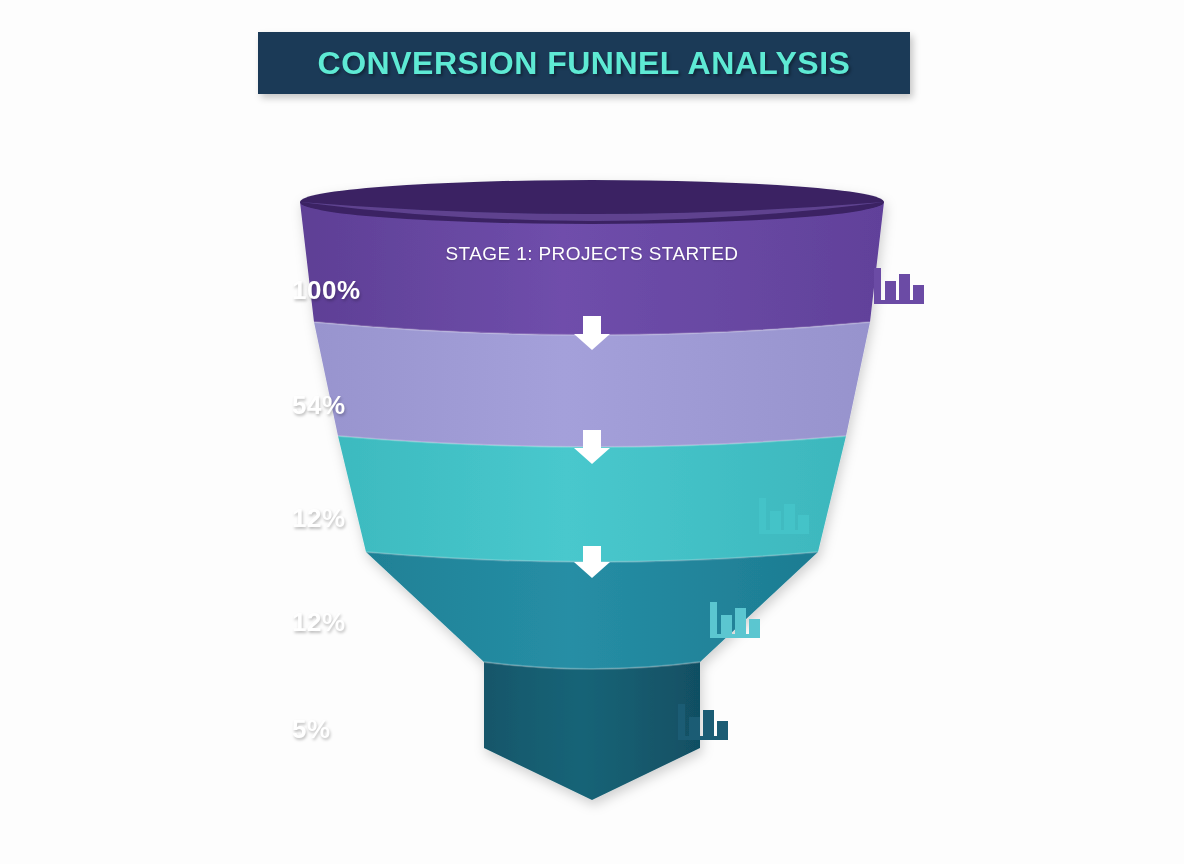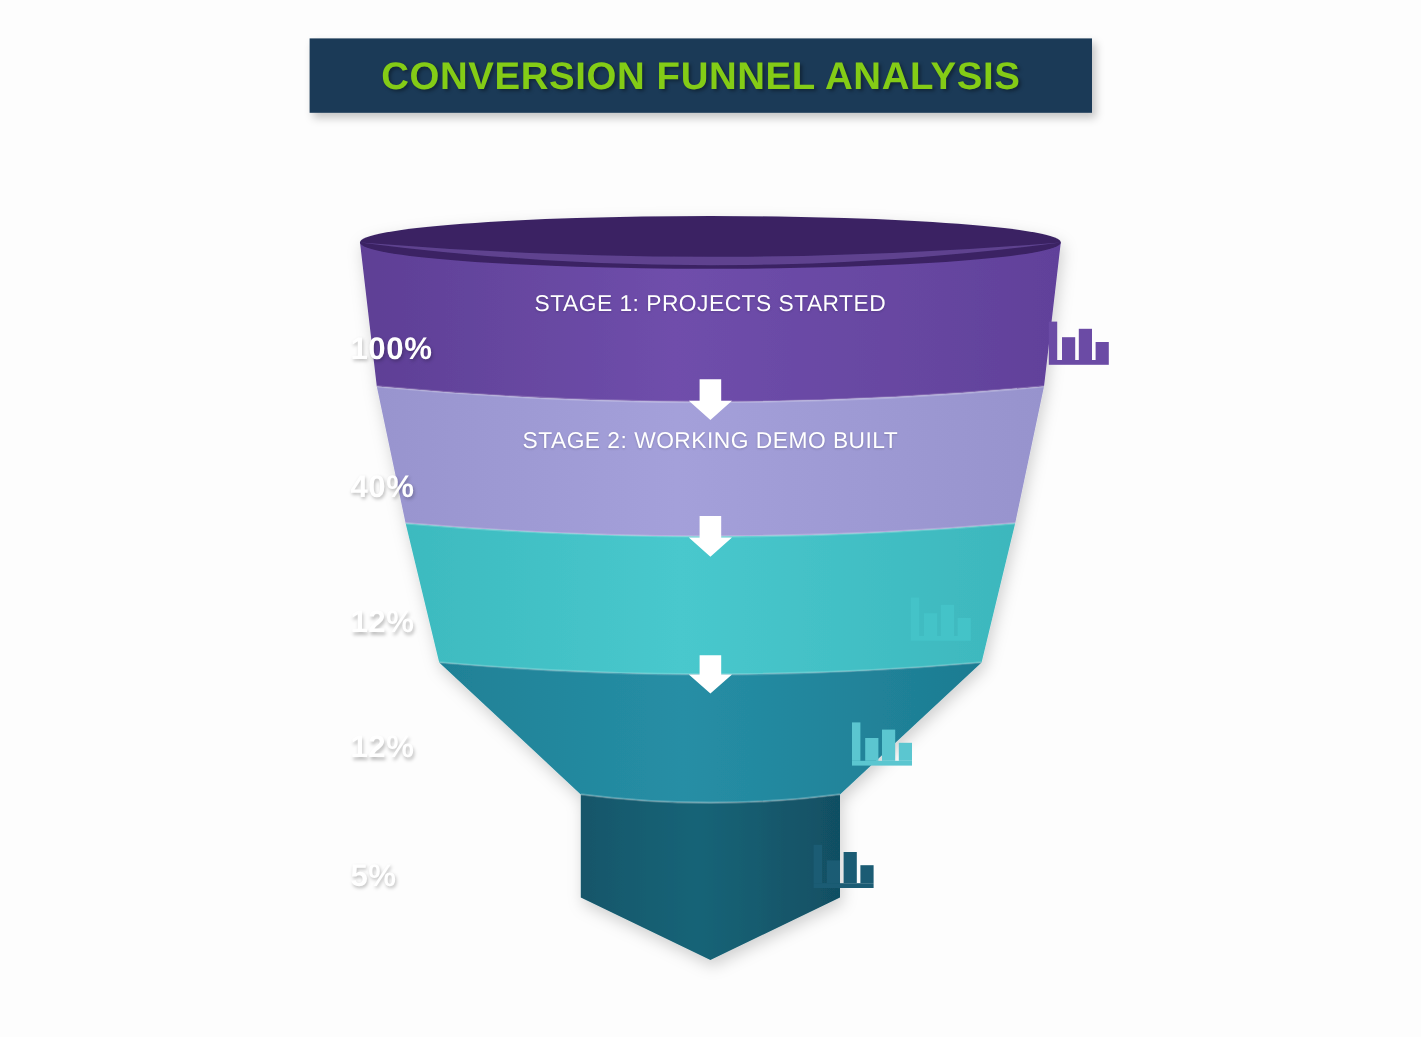--- a/index.html
+++ b/index.html
@@ -27,21 +27,21 @@
     top: 32px;
     width: 652px;
     height: 62px;
     background: #1b3a57;
     box-shadow: 3px 4px 7px rgba(0,0,0,0.22);
     display: flex;
     align-items: center;
     justify-content: center;
   }
   .title-text {
-    color: #84cc16;
+    color: #5eead4;
     font-size: 32px;
     font-weight: bold;
     letter-spacing: 0.5px;
     text-transform: uppercase;
     text-shadow: 2px 2px 3px rgba(0,0,0,0.35);
     white-space: nowrap;
   }
   
   #funnel-wrap {
     position: absolute;
@@ -166,22 +166,21 @@
         <path d="M 583 430 L 601 430 L 601 448 L 610 448 L 592 464 L 574 448 L 583 448 Z"></path>
         <path d="M 583 546 L 601 546 L 601 562 L 610 562 L 592 578 L 574 562 L 583 562 Z"></path>
       </g>
     </svg>
 
     
     <div class="stage-label" style="left:292px; top:243px; width:600px;">STAGE 1: PROJECTS STARTED</div>
     <div class="stage-value" style="left:292px; top:275px; width:600px;">100%</div>
 
     
-    <div class="stage-label" style="left:292px; top:357px; width:600px;">STAGE 2: WORKING DEMO BUILT</div>
-    <div class="stage-value" style="left:292px; top:390px; width:600px;">40%</div>
+    <div class="stage-value" style="left:292px; top:390px; width:600px;">54%</div>
 
     
     <div class="stage-value" style="left:292px; top:503px; width:600px;">12%</div>
 
     
     <div class="stage-value" style="left:292px; top:607px; width:600px;">12%</div>
 
     
     <div class="stage-value" style="left:292px; top:714px; width:600px;">5%</div>
   </div>

